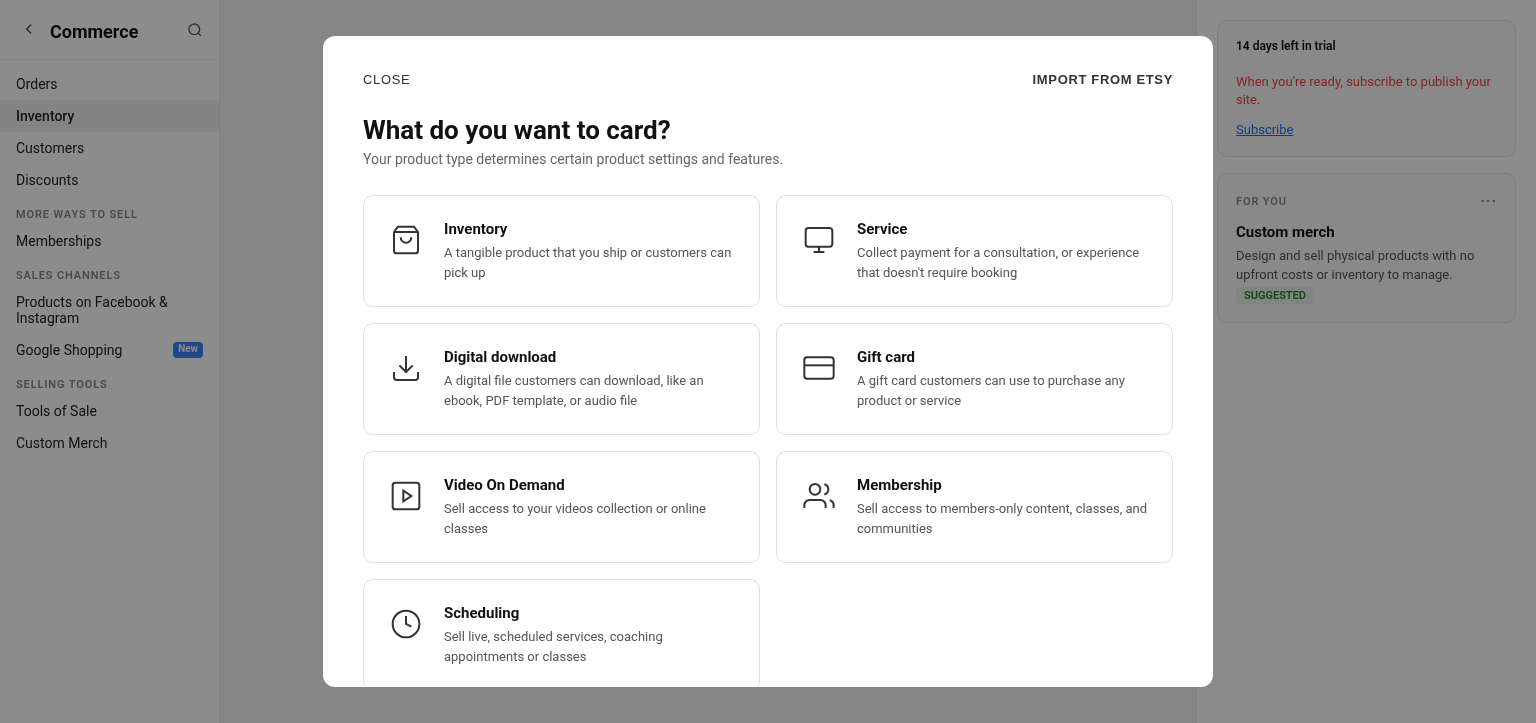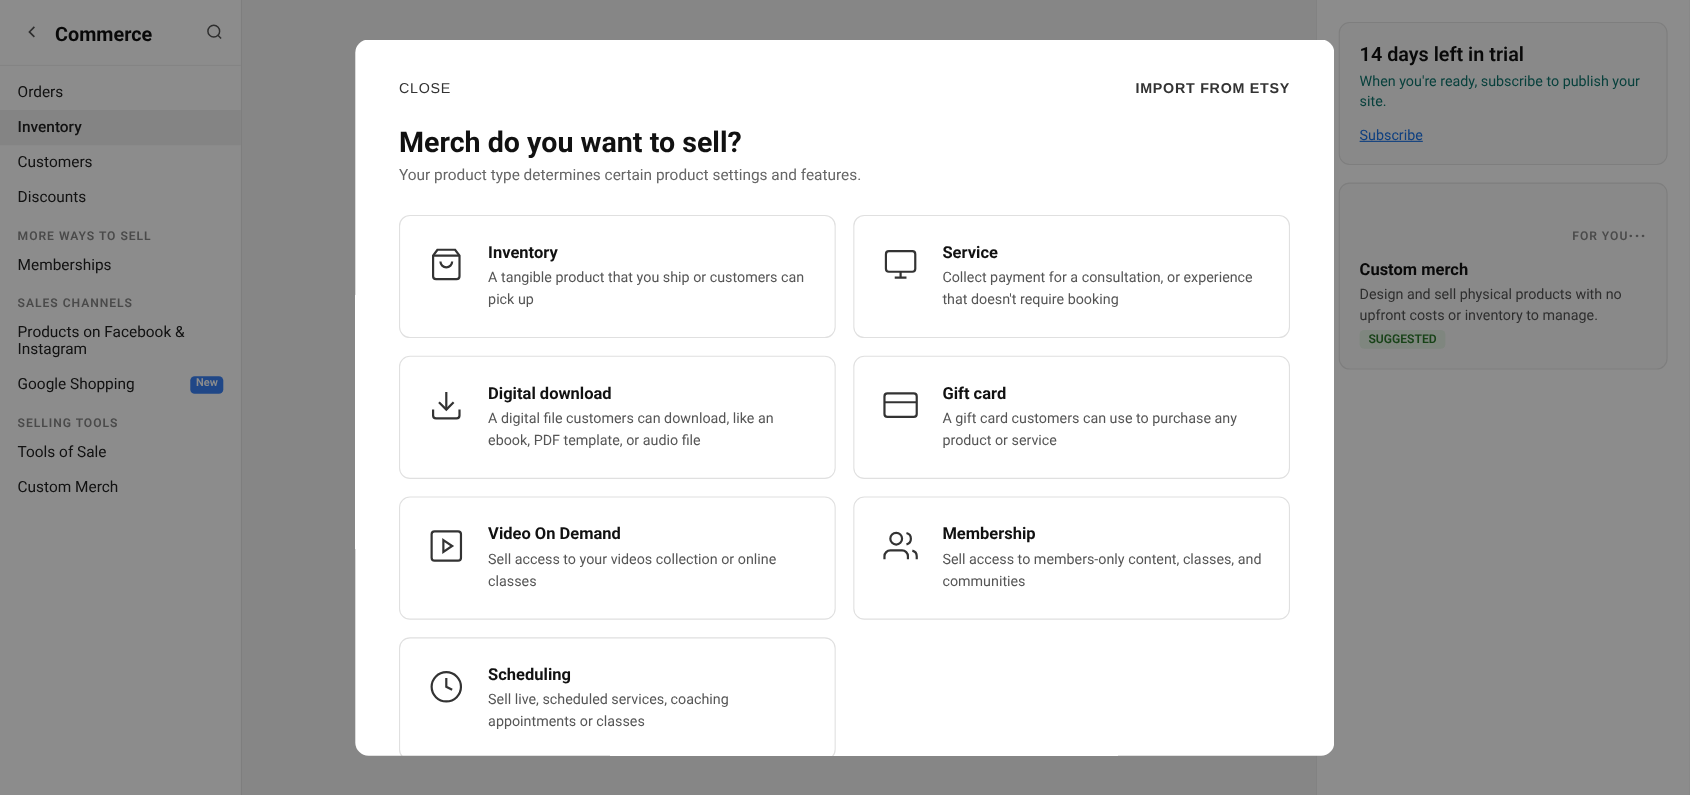--- a/index.html
+++ b/index.html
@@ -198,54 +198,53 @@
       overflow-y: auto;
     }
     .trial-box {
       background: #fafafa;
       border: 1px solid #e5e5e5;
       border-radius: 10px;
       padding: 18px;
       margin-bottom: 16px;
     }
     .trial-days {
-      font-size: 18px;
+      font-size: 12px;
       font-weight: 600;
       color: #111;
-      margin-bottom: 6px;
+      margin-bottom: 20px;
     }
     .trial-desc {
       font-size: 13px;
-      color: #0f766e;
+      color: #ef4444;
       line-height: 1.4;
       margin-bottom: 10px;
     }
     .subscribe-link {
       color: #1a73e8;
       font-size: 13px;
       text-decoration: underline;
       cursor: pointer;
     }
     .recommended-box {
       background: #fafafa;
       border: 1px solid #e5e5e5;
       border-radius: 10px;
       padding: 18px;
     }
     .recommended-header {
       display: flex;
       align-items: center;
-      justify-content: flex-end;
+      justify-content: space-between;
       font-size: 11px;
       font-weight: 600;
       color: #888;
       text-transform: uppercase;
       letter-spacing: 0.08em;
       margin-bottom: 12px;
-      margin-top: 20px;
     }
     .merch-title {
       font-size: 15px;
       font-weight: 700;
       color: #111;
       margin-bottom: 6px;
     }
     .merch-desc {
       font-size: 13px;
       color: #555;
@@ -336,21 +335,21 @@
     <span class="merch-badge">Suggested</span>
   </div>
 </div>
 
 <div class="modal-overlay">
   <div class="modal">
     <div class="modal-top-bar">
       <button class="modal-close-btn">Close</button>
       <button class="modal-import-btn">Import from Etsy</button>
     </div>
-    <h1 class="modal-title">Merch do you want to sell?</h1>
+    <h1 class="modal-title">What do you want to card?</h1>
     <p class="modal-subtitle">Your product type determines certain product settings and features.</p>
 
     <div class="product-grid">
 
       <div class="product-card">
         <div class="product-card-icon">
           <svg viewBox="0 0 24 24">
               <path d="M6 2L3 6v14a2 2 0 002 2h14a2 2 0 002-2V6l-3-4z"></path>
               <line x1="3" y1="6" x2="21" y2="6"></line>
               <path d="M16 10a4 4 0 01-8 0"></path>

